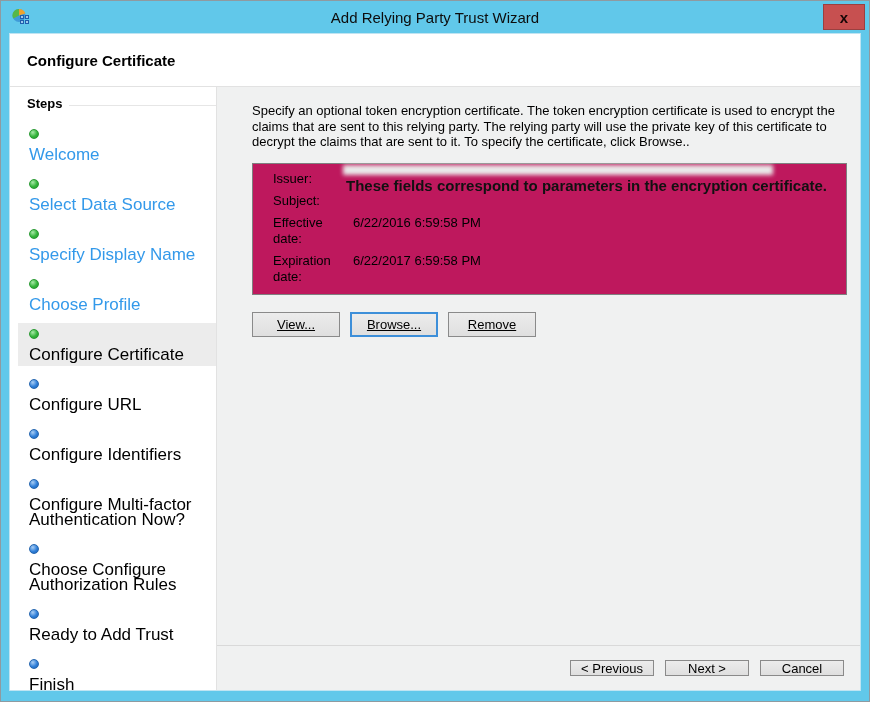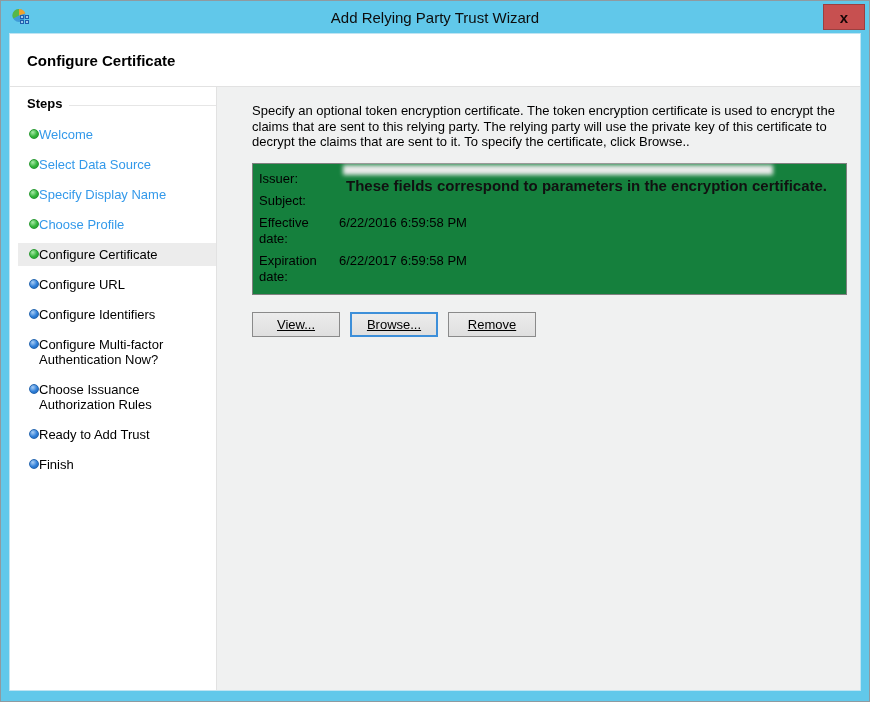--- a/index.html
+++ b/index.html
@@ -50,23 +50,23 @@
     width:199px; flex:0 0 199px; background:#fff;
     border-right:1px solid #e2e2e2; padding-top:7px;
   }
   .steps-head {
     display:flex; align-items:center; gap:7px;
     padding:2px 0 4px 9px; font-size:13px; font-weight:bold; color:#000;
   }
   .steps-head::after { content:""; flex:1; height:1px; background:#e6e6e6; margin-top:3px; }
   .steps-list { list-style:none; margin:8px 0 0 0; padding:0; }
   .step {
-    display:flex; align-items:flex-start; 
+    display:flex; align-items:flex-start; gap:8px;
     padding:4px 4px 4px 11px; margin-bottom:7px;
-    font-size:13px; line-height:15px; color:#000;
+    font-size:17px; line-height:15px; color:#000;flex-direction:column;
   }
   .step .bullet {
     flex:0 0 10px; width:10px; height:10px; border-radius:50%; margin-top:2px;
   }
   .step.done .bullet {
     background:radial-gradient(circle at 35% 30%, #a8e8a8, #35b53c 55%, #1f9427);
     border:1px solid #2a9a33;
   }
   .step.todo .bullet, .step.current .bullet2 { }
   .step.todo .bullet {
@@ -75,29 +75,29 @@
   }
   .step.current .bullet {
     background:radial-gradient(circle at 35% 30%, #a8e8a8, #35b53c 55%, #1f9427);
     border:1px solid #2a9a33;
   }
   .step.done .label { color:#3399ea; cursor:pointer; }
   .step.current { background:#ececec; }
   .step.current .label { color:#000; }
 
   
-  .content-col { flex:1; background:#f0f1f1; display:flex; flex-direction:row; min-width:0; }
+  .content-col { flex:1; background:#f0f1f1; display:flex; flex-direction:column; min-width:0; }
   .content { flex:1; padding:16px 18px 0 35px; position:relative; }
   .description {
     width:600px; margin:0 0 13px 0; font-size:13px; line-height:15.5px; color:#000;
   }
 
   .cert-box {
-    width:595px; background:#15803d; border:1px solid #7f7f7f;
-    padding:7px 10px 9px 6px; position:relative; margin-bottom:17px;
+    width:595px; background:#be185d; border:1px solid #7f7f7f;
+    padding:7px 10px 9px 20px; position:relative; margin-bottom:17px;
   }
   .smudge {
     position:absolute; top:1px; left:90px; width:430px; height:10px;
     background:#eaeaea; filter:blur(2px);
   }
   .cert-grid {
     display:grid; grid-template-columns:80px 1fr; row-gap:6px;
     font-size:13px; line-height:16px; color:#000;
   }
   .annotation {
@@ -190,21 +190,21 @@
           <li class="step todo">
             <span class="bullet"></span>
             <span class="label">Configure Identifiers</span>
           </li>
           <li class="step todo">
             <span class="bullet"></span>
             <span class="label">Configure Multi-factor Authentication Now?</span>
           </li>
           <li class="step todo">
             <span class="bullet"></span>
-            <span class="label">Choose Issuance Authorization Rules</span>
+            <span class="label">Choose Configure Authorization Rules</span>
           </li>
           <li class="step todo">
             <span class="bullet"></span>
             <span class="label">Ready to Add Trust</span>
           </li>
           <li class="step todo">
             <span class="bullet"></span>
             <span class="label">Finish</span>
           </li>
         </ul>

